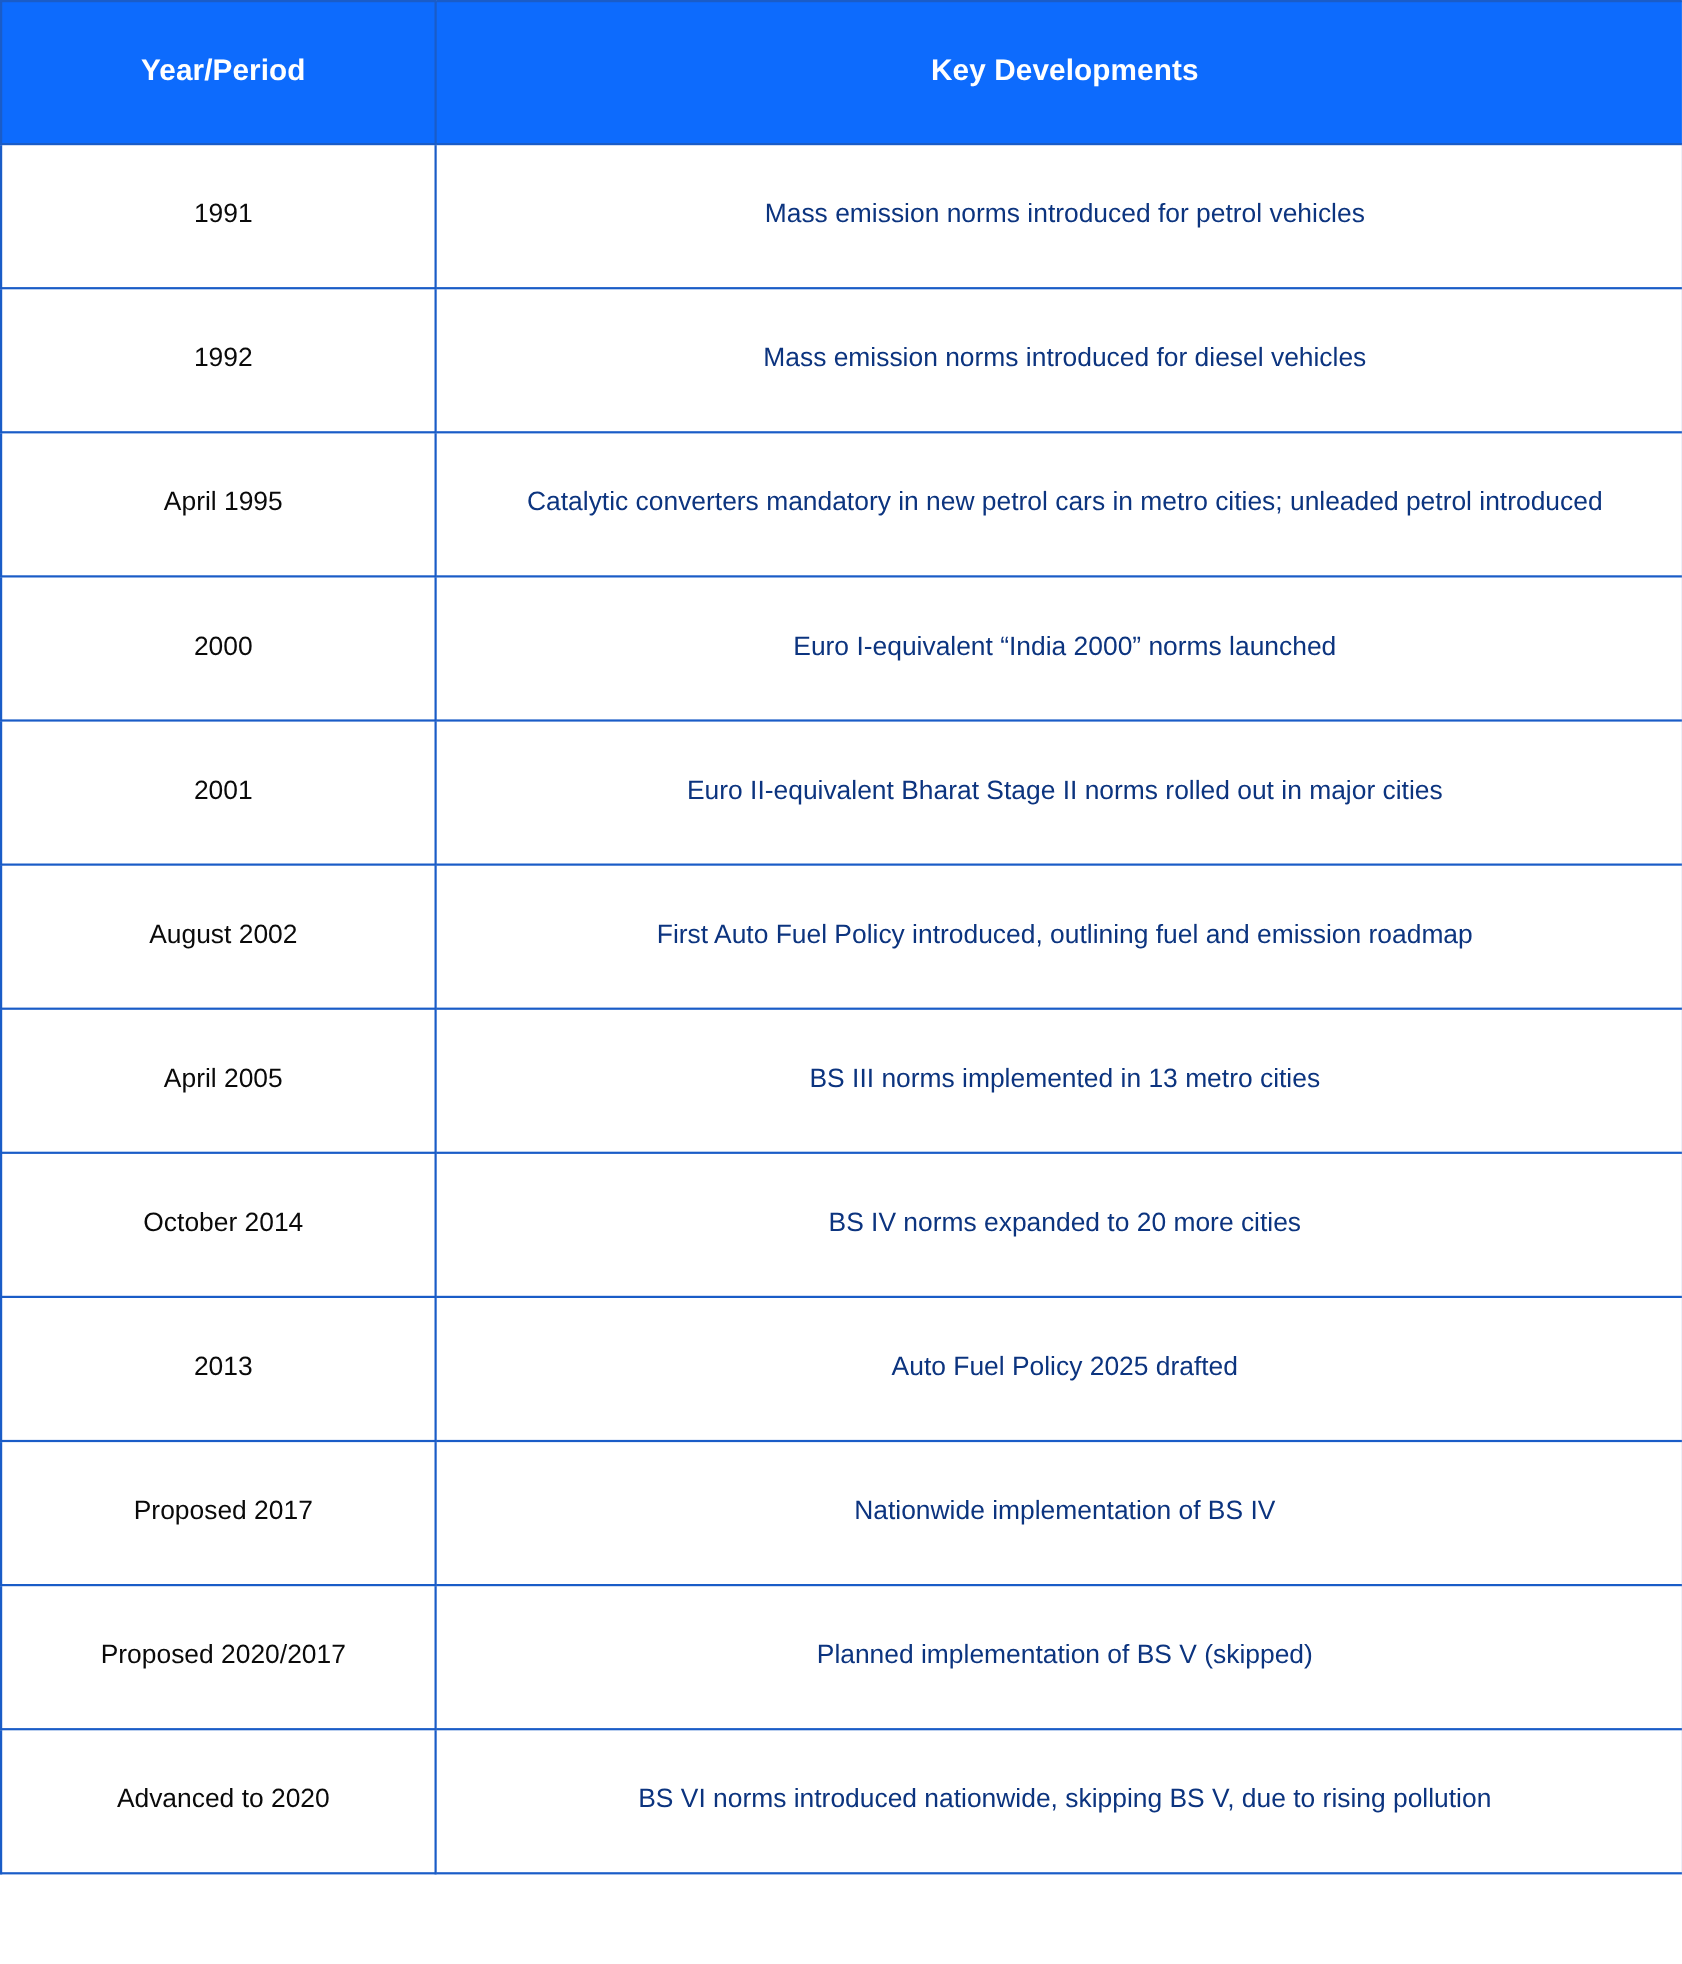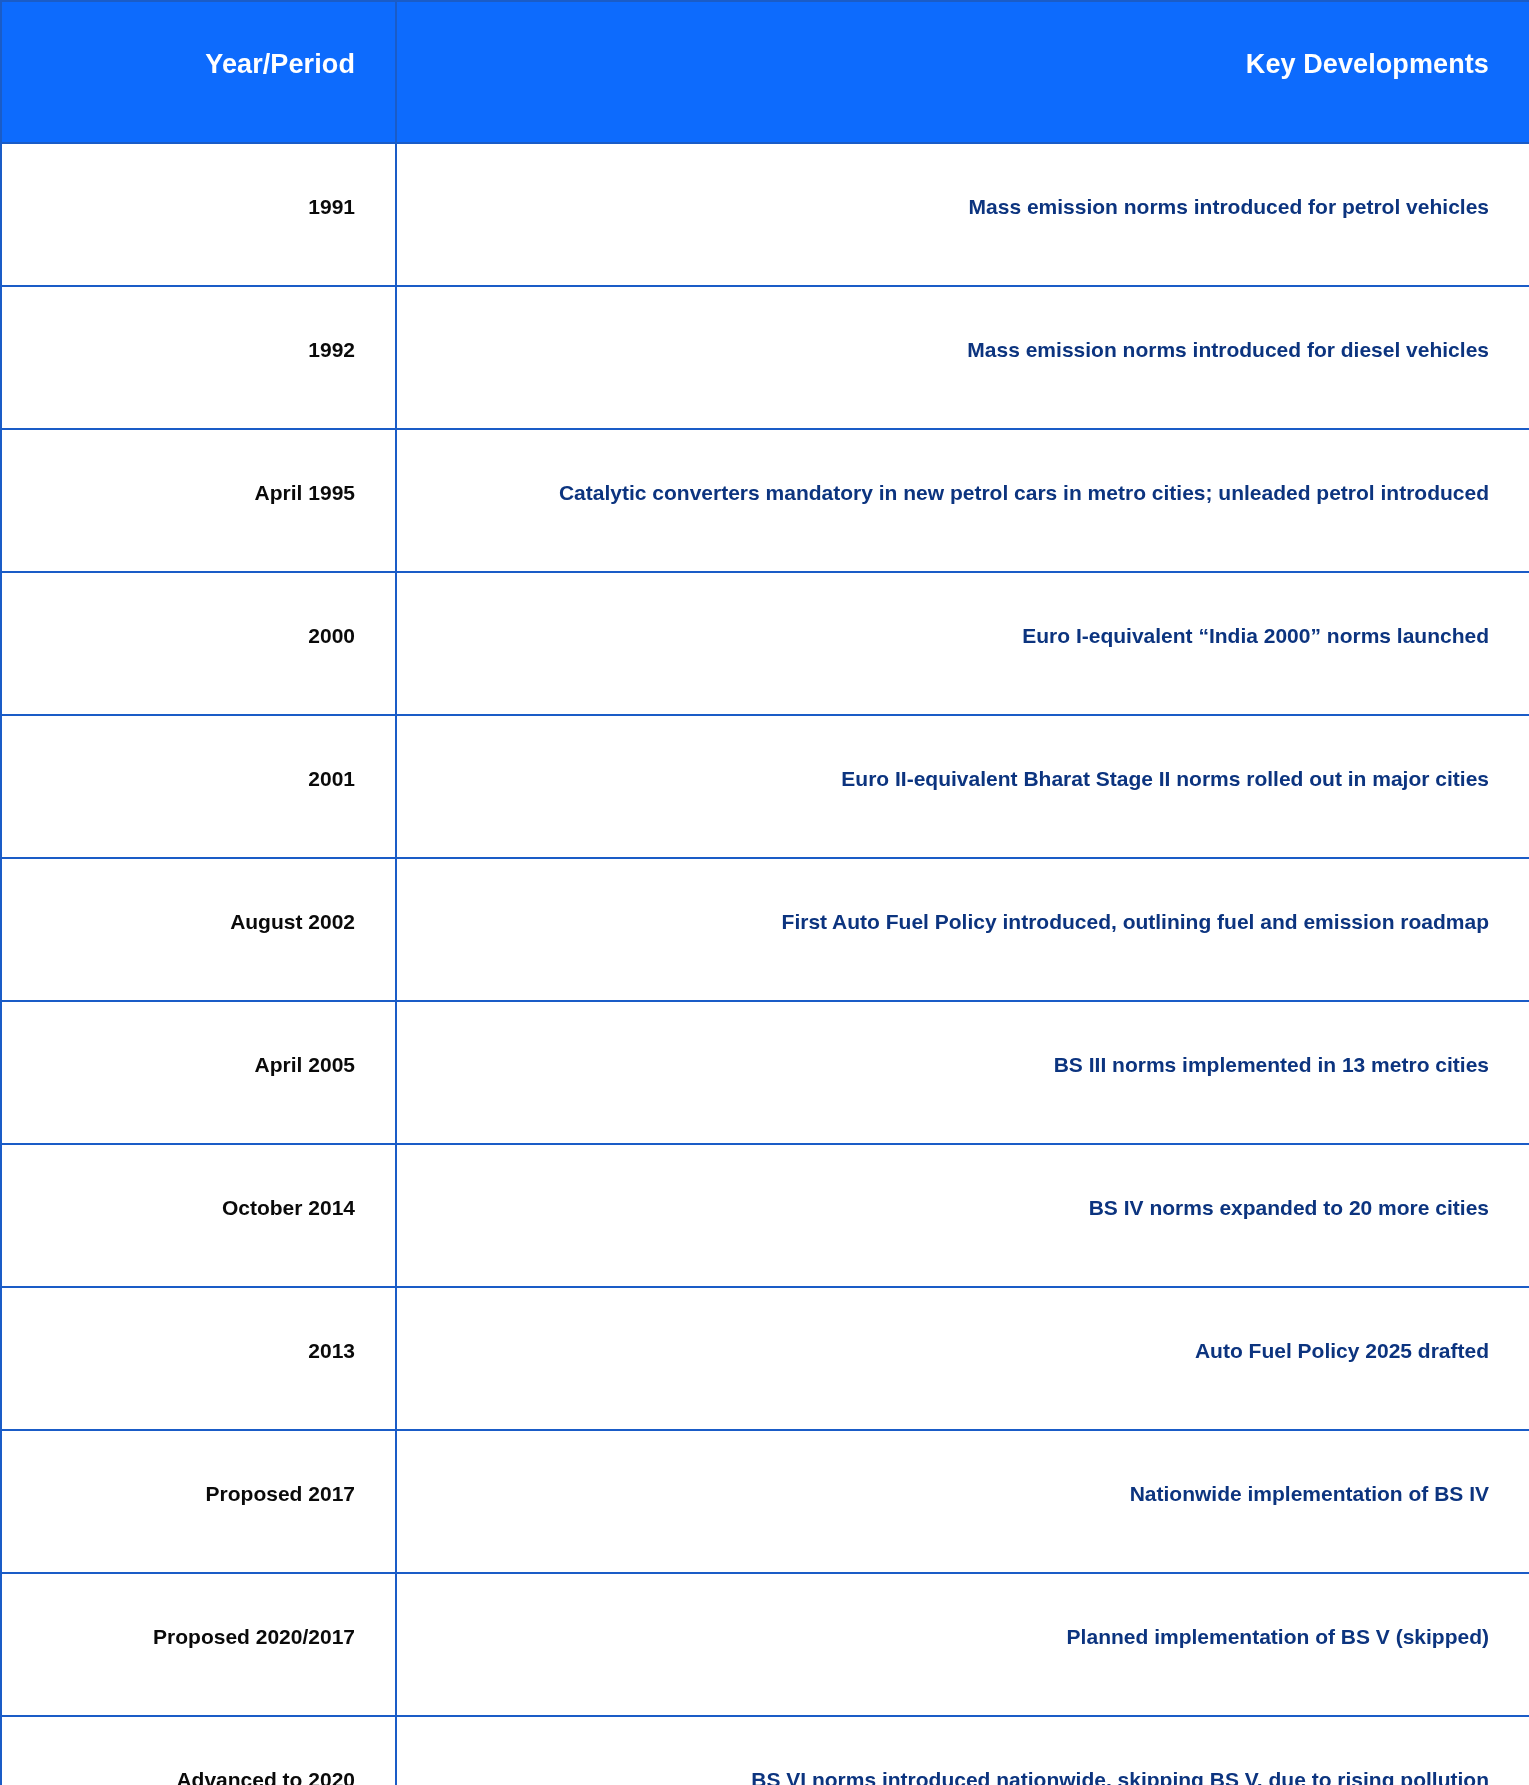--- a/index.html
+++ b/index.html
@@ -6,36 +6,36 @@
   body { width:1529px; height:1785px; overflow:hidden; font-family:"Liberation Sans", sans-serif; }
   table.timeline {
     border-collapse: collapse;
     width: 1529px;
     table-layout: fixed;
   }
   table.timeline col.c1 { width: 395px; }
   table.timeline col.c2 { width: 1134px; }
   th, td {
     border: 2.5px solid #1a5cc7;
-    text-align: right;
+    text-align: center;
     vertical-align: middle;
-    padding: 0 40px 16px 49px;
+    padding: 0 40px 4px 49px;
   }
   th {
     background: #0d6bfd;
     color: #ffffff;
     font-weight: 700;
     font-size: 27px;
     height: 124px;
     letter-spacing: 0.1px;
   }
   td {
     height: 125px;
-    font-size: 21px;
-    font-weight: 700;
+    font-size: 24px;
+    font-weight: 400;
     line-height: 33px;
   }
   td.year { color: #0a0a0a; }
   td.dev { color: #0c347f; padding-left: 50px; }
   th.dev-h { padding-left: 50px; margin-left: 32px; }
   tr.header-row th { border-top: 2px solid #1a5cc7; }
 </style>
 </head>
 <body>
 

